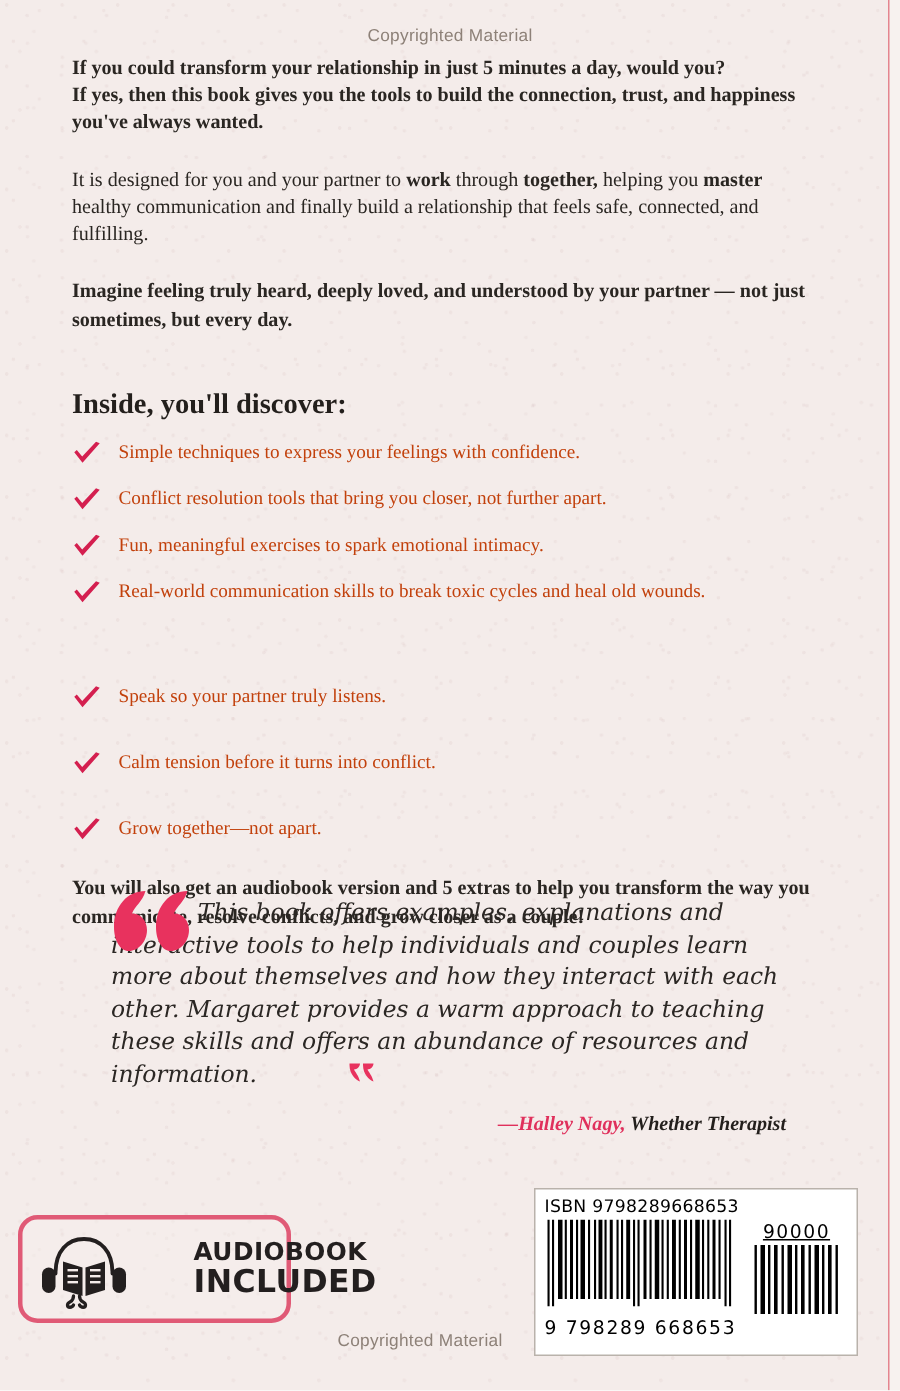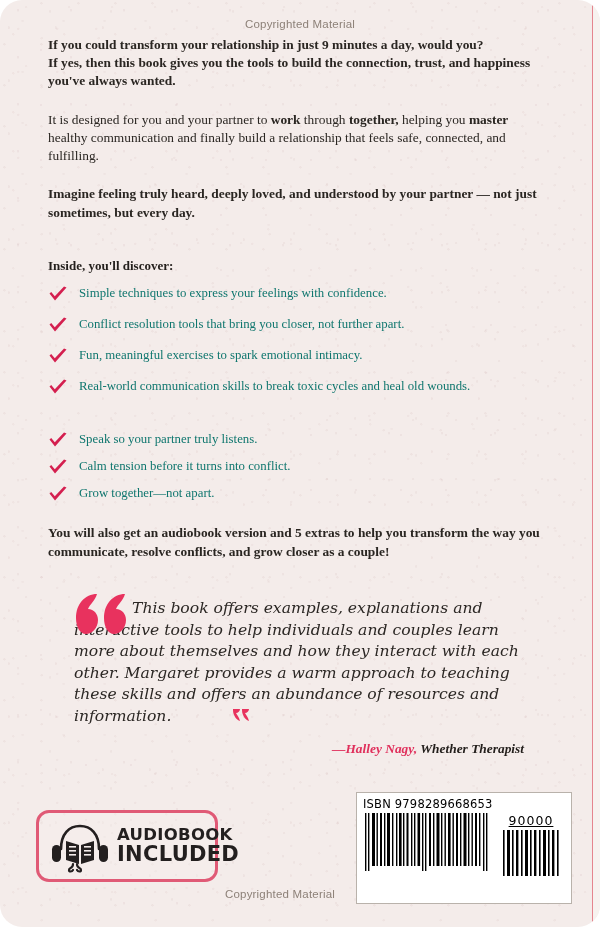--- a/index.html
+++ b/index.html
@@ -9,21 +9,20 @@
   }
   body {
     font-family: "Liberation Serif", serif;
   }
   .cover {
     position: relative;
     width: 600px;
     height: 927px;
     background-color: #f4ecea;
     overflow: hidden;
-    border-radius: 22px;
   }
   
   .cover::before {
     content: "";
     position: absolute;
     inset: 0;
     pointer-events: none;
     background-image:
       radial-gradient(circle at 12% 8%, rgba(190,150,150,0.13) 0 1px, transparent 1.4px),
       radial-gradient(circle at 34% 22%, rgba(180,140,145,0.11) 0 1px, transparent 1.4px),
@@ -100,50 +99,50 @@
   }
   p.para.bold { font-weight: bold; }
   p.para .b { font-weight: bold; }
 
   .gap-sm { height: 9px; }
   .gap-md { height: 17px; }
   .gap-lg { height: 24px; }
 
   .list-head {
     margin: 0 0 4px 0;
-    font-size: 13px;
+    font-size: 19px;
     font-weight: bold;
     color: #231f1c;
     line-height: 1.35;
   }
 
   ul.checks {
     list-style: none;
     margin: 0;
     padding: 0;
   }
   ul.checks li {
     display: flex;
     align-items: flex-start;
     margin: 0;
     padding: 6.5px 0 6.5px 0;
   }
-  ul.checks.tight li { padding: 4.5px 0; }
+  ul.checks.tight li { padding: 4.5px 0; margin-top: 17px; }
   .check-icon {
     flex: 0 0 auto;
     width: 20px;
     height: 17px;
     margin-right: 11px;
     margin-top: 1px;
   }
   .check-icon svg { display: block; }
   .check-text {
     font-size: 12.8px;
     line-height: 1.3;
-    color: #0f766e;
+    color: #c2410c;
   }
 
   
   .quote-block {
     position: absolute;
     left: 74px;
     top: 598px;
     width: 450px;
   }
   .quote-inner {
@@ -178,31 +177,32 @@
     font-size: 13.4px;
     font-style: italic;
     font-weight: bold;
     color: #231f1c;
   }
   .quote-attr .name { color: #e0305c; }
 
   
   .audiobook-badge {
     position: absolute;
-    left: 36px;
+    left: 12px;
     top: 810px;
     width: 182px;
     height: 72px;
     border: 3px solid #e05a76;
     border-radius: 13px;
     display: flex;
     align-items: center;
     padding-left: 10px;
     box-sizing: border-box;
     background: rgba(247,240,238,0.35);
+    gap: 36px;
   }
   .audiobook-icon {
     flex: 0 0 auto;
     width: 62px;
     height: 54px;
   }
   .audiobook-labels {
     margin-left: 6px;
     font-family: "DejaVu Sans", sans-serif;
     font-weight: bold;
@@ -264,21 +264,21 @@
 <div class="cover">
 
   <div class="right-strip"></div>
   <div class="spine-line"></div>
 
   <div class="copyright-top">Copyrighted Material</div>
 
   <div class="body-area">
 
     <p class="para bold">
-      <span>If you could transform your relationship in just 9 minutes a day, would you?</span><br>
+      <span>If you could transform your relationship in just 5 minutes a day, would you?</span><br>
       <span>If yes, then this book gives you the tools to build the connection, trust, and happiness you've always wanted.</span>
     </p>
 
     <div class="gap-sm"></div>
 
     <p class="para"><span>It is designed for you and your partner to </span><span class="b">work</span><span> through </span><span class="b">together,</span><span> helping you </span><span class="b">master</span><span> healthy communication and finally build a relationship that feels safe, connected, and fulfilling.</span></p>
 
     <div class="gap-sm"></div>
 
     <p class="para bold">Imagine feeling truly heard, deeply loved, and understood by your partner — not just sometimes, but every day.</p>
@@ -454,17 +454,18 @@
             <rect x="33" y="0" width="2.4" height="46"></rect>
             <rect x="38" y="0" width="1.6" height="46"></rect>
             <rect x="42" y="0" width="3" height="46"></rect>
             <rect x="47" y="0" width="1.6" height="46"></rect>
             <rect x="51" y="0" width="2.4" height="46"></rect>
             <rect x="56" y="0" width="1.6" height="46"></rect>
           </g>
         </svg>
       </div>
     </div>
+    <div class="barcode-digits">9  798289  668653</div>
   </div>
 
   <div class="copyright-bottom">Copyrighted Material</div>
 
 </div>
 
 </body></html>

